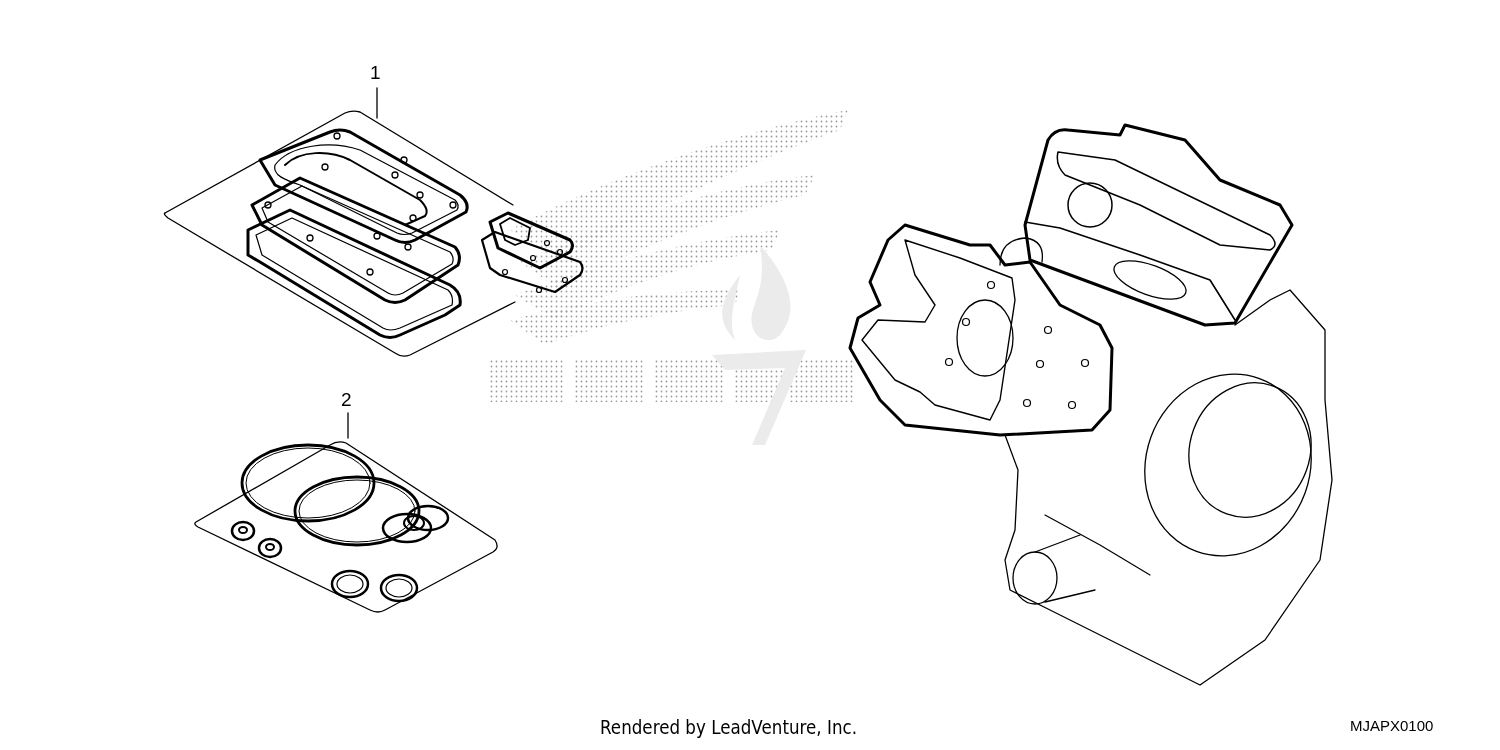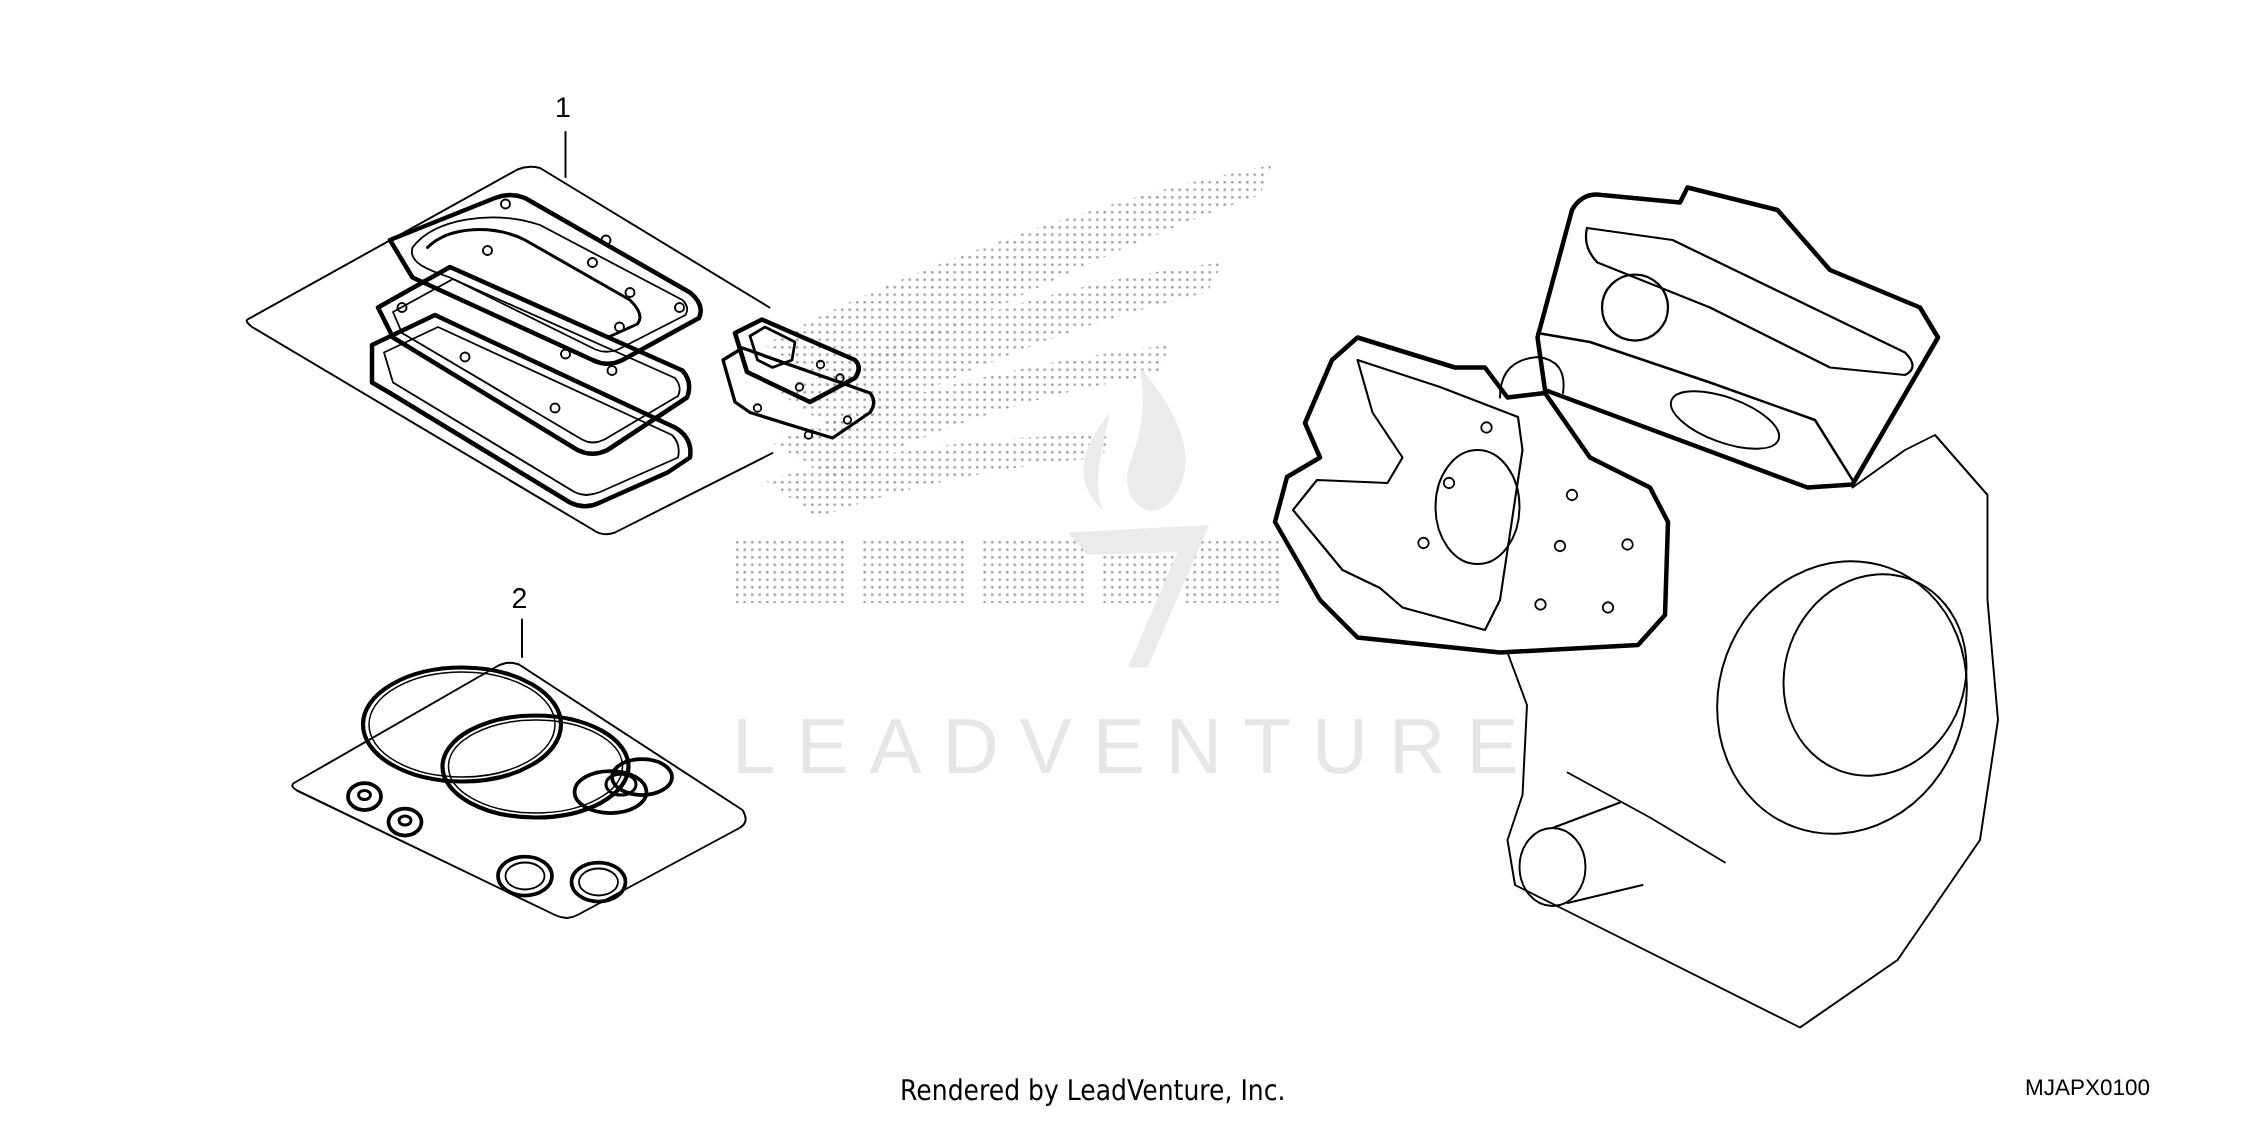--- a/index.html
+++ b/index.html
@@ -36,21 +36,20 @@
       <rect x="790" y="360" width="65" height="42"></rect>
     </g>
 
     <g fill="#ebebeb">
       <path d="M760,245 C790,280 800,310 780,335 C770,345 755,340 752,325 C748,305 768,295 760,245 Z"></path>
       <path d="M740,275 C720,300 715,320 735,340 C728,320 735,300 740,275 Z"></path>
       <path d="M712,355 L806,350 L765,445 L752,445 L785,368 L725,370 Z"></path>
     </g>
   </svg>
 
-  <div class="wm-text">LEADVENTURE</div>
 
   <svg width="1500" height="750" fill="none" stroke="#000" stroke-linejoin="round" stroke-linecap="round">
 
     <g>
       <line x1="377" y1="88" x2="377" y2="118" stroke-width="1.3"></line>
 
       <path d="M165,213 L345,113 Q352,110 360,112 L513,205" stroke-width="1.3"></path>
       <path d="M515,302 L410,355 Q402,358 395,353 L168,218 Q163,214 165,213" stroke-width="1.3"></path>
 
       <path d="M248,230 L290,210 L450,285 Q462,292 460,305 L445,315 L400,335 Q390,340 380,335 L260,262 L248,255 Z" stroke-width="3"></path>

